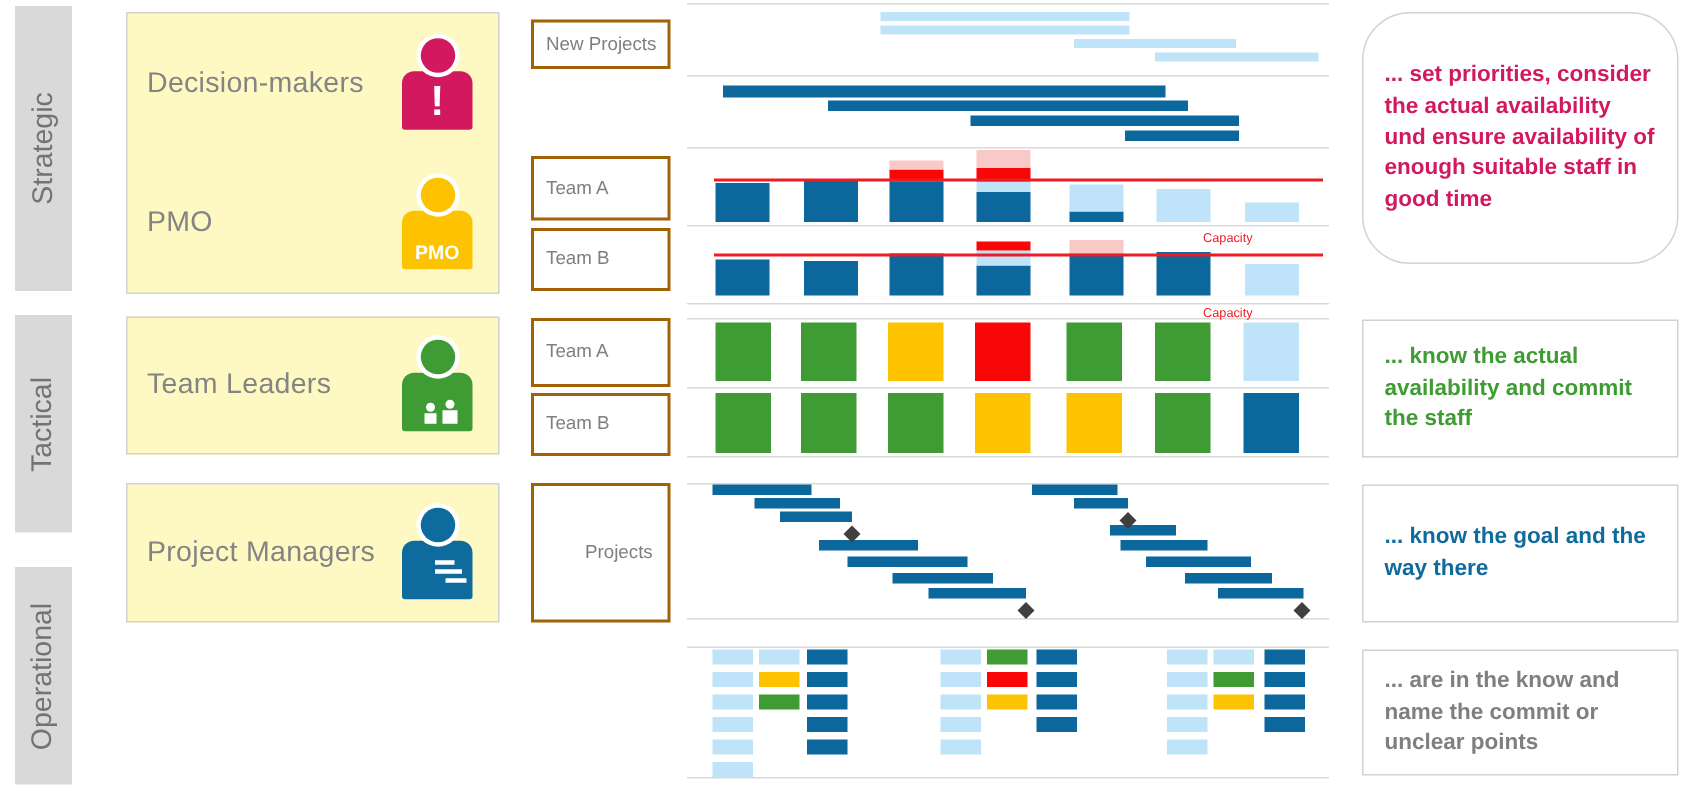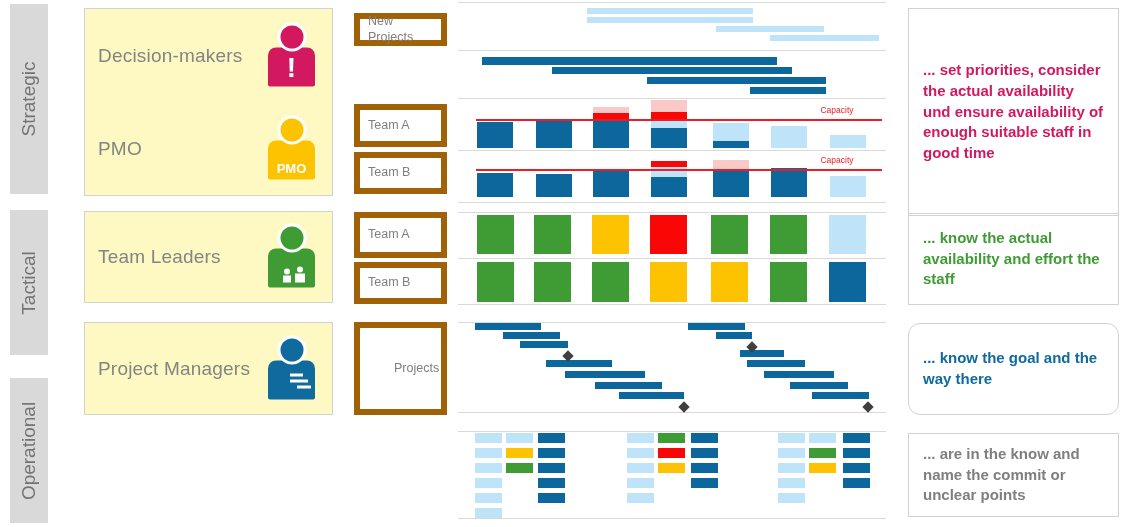--- a/index.html
+++ b/index.html
@@ -28,33 +28,33 @@
   .fig-a{left:15px;bottom:5px;width:8px;height:7px;}
   .fig-b{left:27px;bottom:5px;width:10px;height:9px;}
   .mini-bar{position:absolute;height:3.5px;background:#fff;}
   .bar-a{right:12px;top:13px;width:13px;}
   .bar-b{right:7px;top:19px;width:18px;}
   .bar-c{right:4px;top:25px;width:14px;}
   .mini-sq{position:absolute;bottom:6px;width:7px;height:7px;background:#fff;}
   .sq-a{left:14px;} .sq-b{left:25px;}
 
   
-  .row-label{position:absolute;left:354px;width:93px;border:6px solid #a16207;box-sizing:border-box;
+  .row-label{position:absolute;left:354px;width:93px;border:2px solid #a16207;box-sizing:border-box;
     display:flex;align-items:center;padding-left:8px;color:#7f7f7f;font-size:12.5px;line-height:1.25;}
 
   
   .desc-box{position:absolute;left:908px;width:211px;border:1px solid #d2d2d2;box-sizing:border-box;
     display:flex;align-items:center;padding:10px 14px;font-size:15px;font-weight:bold;line-height:1.38;}
 
   
   #chart-area{position:absolute;left:458px;top:0;width:428px;height:527px;}
   .sep{position:absolute;height:1px;background:#d9d9d9;left:0;width:428px;}
   .rect{position:absolute;}
   .cap-line{position:absolute;height:2px;}
-  .cap-label{position:absolute;font-size:8.5px;text-align:center;width:70px;}
+  .cap-label{position:absolute;font-size:8.5px;text-align:left;width:70px;margin-top:48px;}
   .diamond{position:absolute;width:8px;height:8px;transform:rotate(45deg);}
 </style>
 </head>
 <body>
 
 <div class="canvas">
 
   <div class="level-band" style="top:4px;height:190px;">
     <span>Strategic</span>
   </div>
@@ -234,26 +234,26 @@
       <div class="rect" style="left: 320px; top: 493px; width: 27px; height: 10px; background: rgb(191, 227, 248);"></div>
       <div class="rect" style="left: 351px; top: 433px; width: 27px; height: 10px; background: rgb(191, 227, 248);"></div>
       <div class="rect" style="left: 351px; top: 448px; width: 27px; height: 10px; background: rgb(63, 156, 53);"></div>
       <div class="rect" style="left: 351px; top: 463px; width: 27px; height: 10px; background: rgb(253, 195, 0);"></div>
       <div class="rect" style="left: 385px; top: 433px; width: 27px; height: 10px; background: rgb(11, 103, 156);"></div>
       <div class="rect" style="left: 385px; top: 448px; width: 27px; height: 10px; background: rgb(11, 103, 156);"></div>
       <div class="rect" style="left: 385px; top: 463px; width: 27px; height: 10px; background: rgb(11, 103, 156);"></div>
       <div class="rect" style="left: 385px; top: 478px; width: 27px; height: 10px; background: rgb(11, 103, 156);"></div>
     </div>
 
-  <div class="desc-box" style="top:8px;height:208px;">
+  <div class="desc-box" style="top:8px;height:168px;border-radius:32px;">
     <span style="color: rgb(210, 25, 95);">... set priorities, consider the actual availability und ensure availability of enough suitable staff in good time</span>
   </div>
   <div class="desc-box" style="top:213px;height:92px;">
-    <span style="color: rgb(63, 156, 53);">... know the actual availability and effort the staff</span>
-  </div>
-  <div class="desc-box" style="top:323px;height:92px;border-radius:12px;">
+    <span style="color: rgb(63, 156, 53);">... know the actual availability and commit the staff</span>
+  </div>
+  <div class="desc-box" style="top:323px;height:92px;">
     <span style="color: rgb(15, 106, 158);">... know the goal and the way there</span>
   </div>
   <div class="desc-box" style="top:433px;height:84px;">
     <span style="color: rgb(127, 127, 127);">... are in the know and name the commit or unclear points</span>
   </div>
 
 </div>
 
 </body></html>

